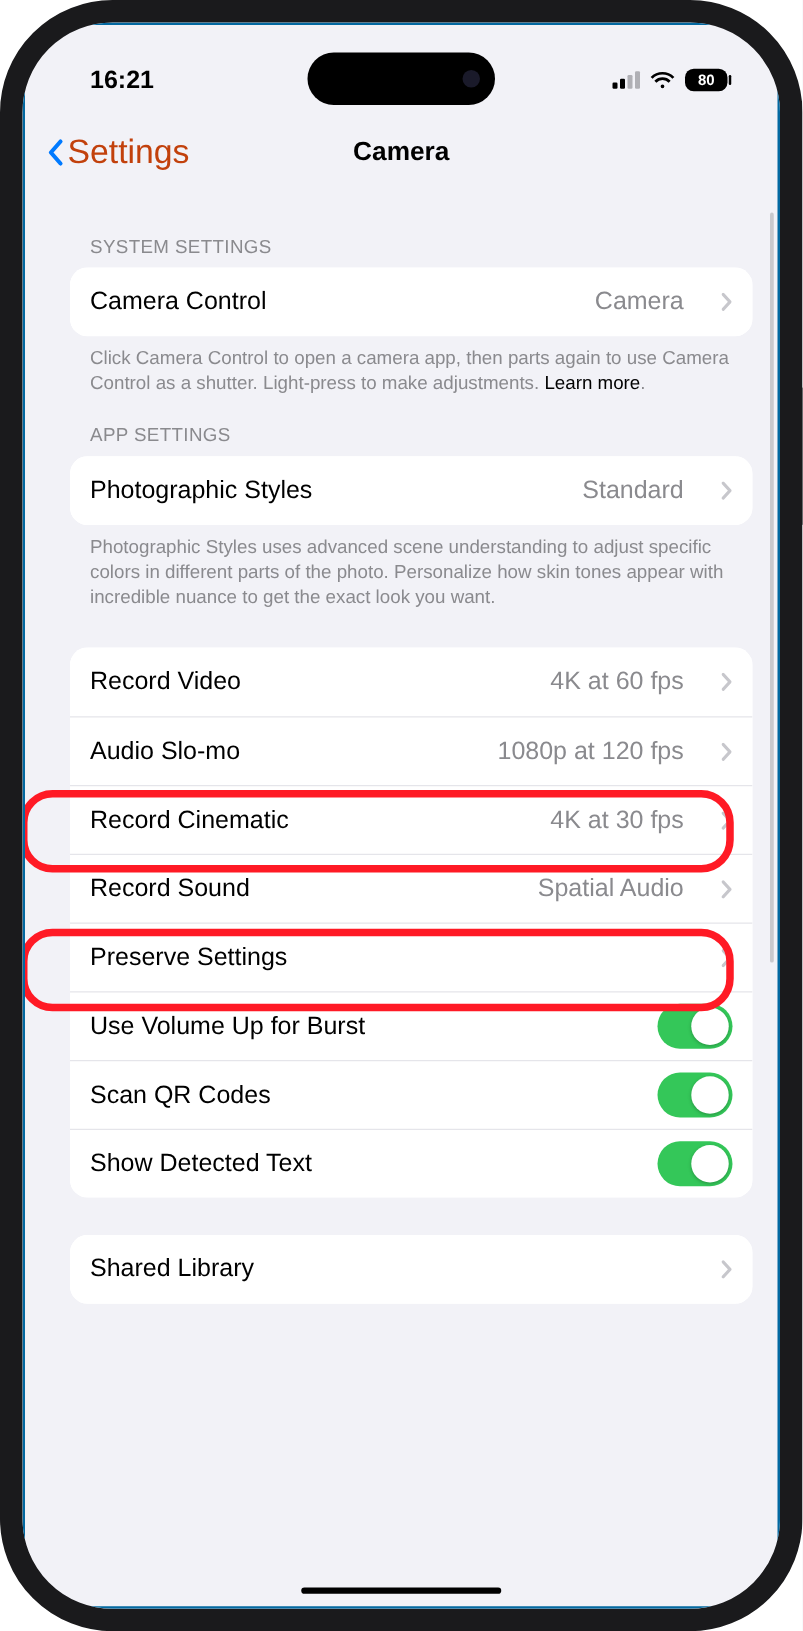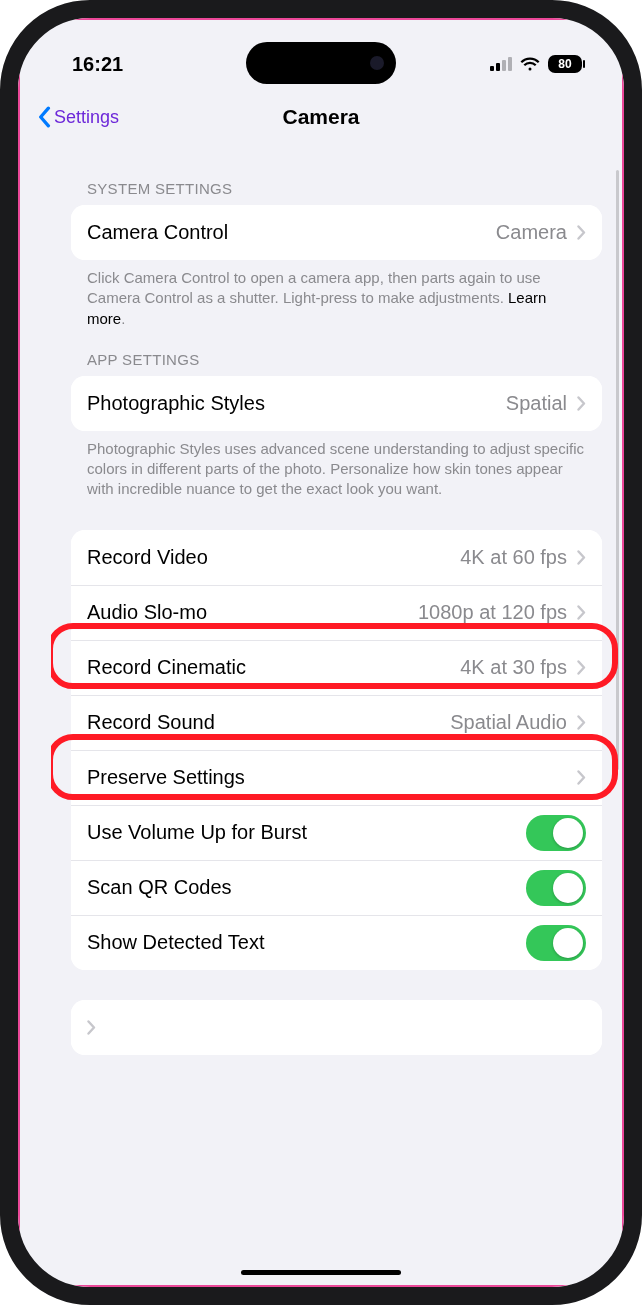--- a/index.html
+++ b/index.html
@@ -16,21 +16,21 @@
     position: absolute;
     inset: 0;
     border: 18px solid #1a1a1c;
     border-radius: 90px;
     background: #f2f2f7;
     overflow: hidden;
   }
   .phone-inner {
     position: absolute;
     inset: 0;
-    border: 2px solid #ec4899;
+    border: 2px solid #0369a1;
     border-radius: 20px;
     overflow: hidden;
   }
   
   .island {
     position: absolute;
     top: 22px;
     left: 50%;
     transform: translateX(-50%);
     width: 150px;
@@ -125,43 +125,42 @@
   
   .nav-bar {
     display: flex;
     align-items: center;
     padding: 14px 16px 18px 16px;
     position: relative;
   }
   .back-link {
     display: flex;
     align-items: center;
-    color: #6d28d9;
-    font-size: 18px;
+    color: #c2410c;
+    font-size: 27px;
     gap: 2px;
   }
   .back-chevron {
     width: 16px;
     height: 22px;
   }
   .nav-title {
     position: absolute;
     left: 50%;
     transform: translateX(-50%);
     font-size: 21px;
     font-weight: 600;
     color: #000;
   }
 
   .content {
-    padding: 0 20px 40px 20px;
+    padding: 0 20px 40px 36px;
     overflow-y: auto;
     height: calc(100% - 140px);
     position: relative;
-    margin-left: 31px;
   }
   .section-header {
     font-size: 15px;
     letter-spacing: 0.3px;
     color: #8a8a8e;
     padding: 22px 16px 8px 16px;
     text-transform: uppercase;
   }
   .section-header.first { padding-top: 34px; }
   .group {
@@ -172,20 +171,21 @@
   .row {
     display: flex;
     align-items: center;
     min-height: 55px;
     padding: 0 16px;
     font-size: 20px;
     color: #000;
     border-top: 1px solid #e5e5ea;
     position: relative;
     background: #fff;
+    gap: 20px;
   }
   .group .row:first-child { border-top: none; }
   .row-label { flex: 1; }
   .row-value {
     color: #8a8a8e;
     font-size: 20px;
     margin-right: 10px;
   }
   .chevron {
     width: 9px;
@@ -314,21 +314,21 @@
         </div>
       </div>
       <div class="footer-text">
         <span>Click Camera Control to open a camera app, then parts again to use Camera Control as a shutter. Light-press to make adjustments. </span><a class="learn">Learn more</a><span>.</span>
       </div>
 
       <div class="section-header">APP SETTINGS</div>
       <div class="group">
         <div class="row">
           <span class="row-label">Photographic Styles</span>
-          <span class="row-value">Spatial</span>
+          <span class="row-value">Standard</span>
           <svg class="chevron" viewBox="0 0 9 15">
               <path d="M1.5 1.5 L7 7.5 L1.5 13.5"></path>
             </svg>
         </div>
       </div>
       <div class="footer-text">Photographic Styles uses advanced scene understanding to adjust specific colors in different parts of the photo. Personalize how skin tones appear with incredible nuance to get the exact look you want.</div>
 
       <div class="group standalone" id="recording-group">
         <div class="row">
           <span class="row-label">Record Video</span>
@@ -373,20 +373,21 @@
           <div class="toggle"></div>
         </div>
         <div class="row">
           <span class="row-label">Show Detected Text</span>
           <div class="toggle"></div>
         </div>
       </div>
 
       <div class="group standalone">
         <div class="row">
+          <span class="row-label">Shared Library</span>
           <svg class="chevron" viewBox="0 0 9 15">
               <path d="M1.5 1.5 L7 7.5 L1.5 13.5"></path>
             </svg>
         </div>
       </div>
 
       <div class="highlight-box" style="left:-4px; top:477px; width:571px; height:66px;"></div>
       <div class="highlight-box" style="left:-4px; top:588px; width:571px; height:66px;"></div>
 
     </div>

